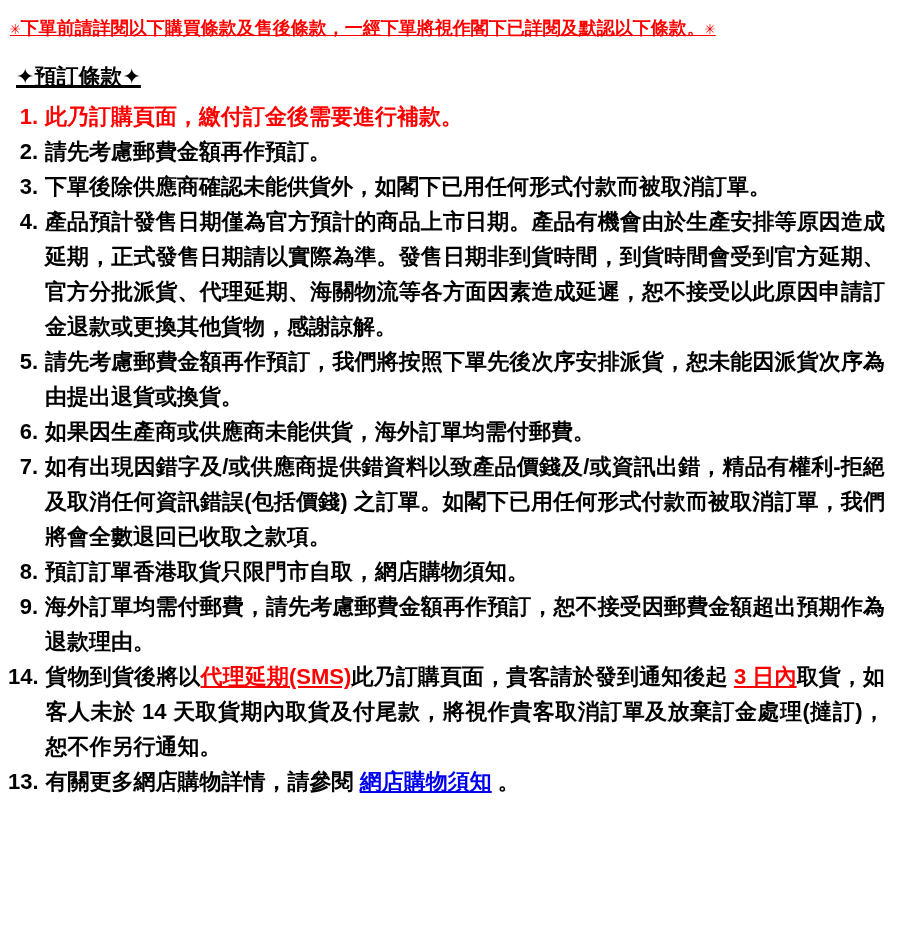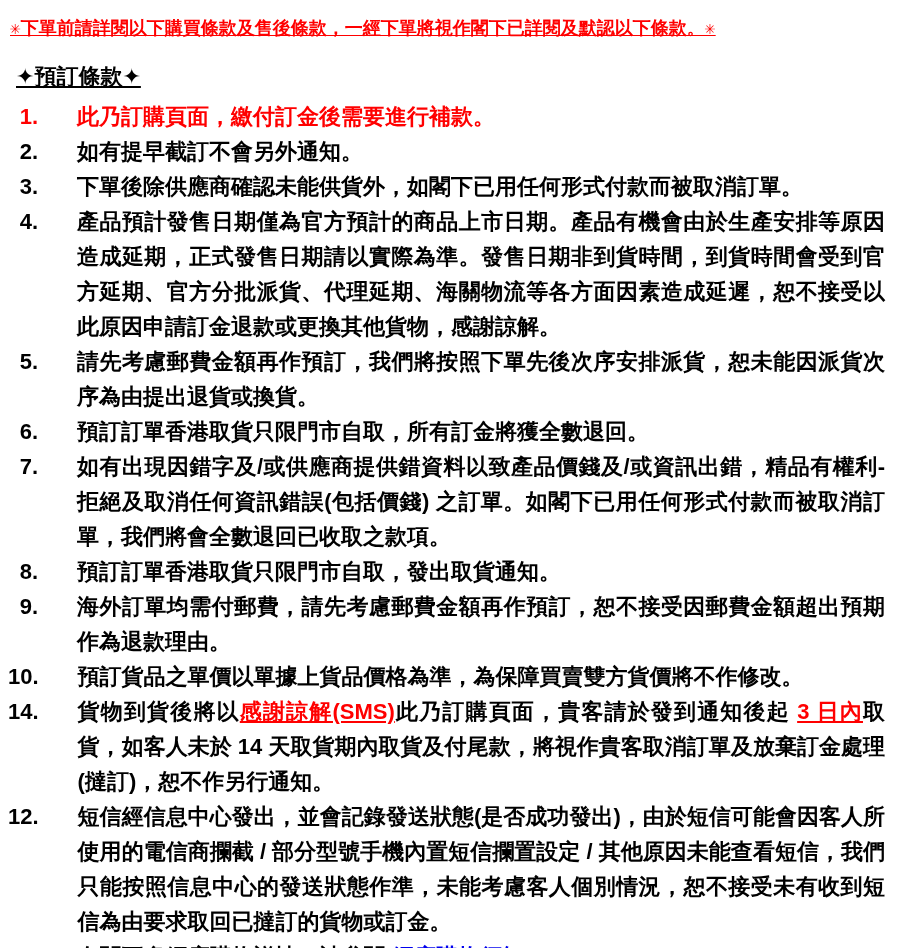--- a/index.html
+++ b/index.html
@@ -10,29 +10,29 @@
   }
   .doc{padding:12px 28px 0 8px;}
   .notice{
     color:var(--red,#ff0000);
     text-decoration:underline;
     font-size:18px;line-height:35px;
     padding-left:2px;
     white-space:nowrap;
     font-family:Liberation Mono, monospace;
   }
-  .section-title-wrap{margin-top:12px;padding-left:8px;}
+  .section-title-wrap{margin-top:12px;padding-left:8px;text-decoration:underline;}
   .section-title{
     font-size:22px;line-height:35px;
     text-decoration:underline;
   }
   .terms{margin-top:5px;}
   .term{display:flex;font-size:22px;line-height:35px;}
   .num{flex:0 0 30px;text-align:right;margin-right:7px;white-space:nowrap;}
-  .txt{flex:1;text-align:justify;margin-left:32px;}
+  .txt{flex:1;text-align:justify;}
   .term-red{color:var(--red,#ff0000);}
   .seg-red{color:var(--red,#ff0000);text-decoration:underline;}
   .seg-blue{color:var(--blue,#0000ee);text-decoration:underline;cursor:pointer;}
 </style>
 </head>
 <body>
 
 <div class="doc">
   <div class="notice">✳下單前請詳閱以下購買條款及售後條款，一經下單將視作閣下已詳閱及默認以下條款。✳</div>
 
@@ -40,60 +40,52 @@
     <span class="section-title">✦預訂條款✦</span>
   </div>
 
   <div class="terms">
       <div class="term term-red">
         <span class="num">1.</span>
         <div class="txt"><span>此乃訂購頁面，繳付訂金後需要進行補款。</span></div>
       </div>
       <div class="term">
         <span class="num">2.</span>
-        <div class="txt"><span>如有提早截訂不會另外通知。</span></div>
+        <div class="txt"><span>請先考慮郵費金額再作預訂。</span></div>
       </div>
       <div class="term">
         <span class="num">3.</span>
         <div class="txt"><span>下單後除供應商確認未能供貨外，如閣下已用任何形式付款而被取消訂單。</span></div>
       </div>
       <div class="term">
         <span class="num">4.</span>
         <div class="txt"><span>產品預計發售日期僅為官方預計的商品上市日期。產品有機會由於生產安排等原因造成延期，正式發售日期請以實際為準。發售日期非到貨時間，到貨時間會受到官方延期、官方分批派貨、代理延期、海關物流等各方面因素造成延遲，恕不接受以此原因申請訂金退款或更換其他貨物，感謝諒解。</span></div>
       </div>
       <div class="term">
         <span class="num">5.</span>
         <div class="txt"><span>請先考慮郵費金額再作預訂，我們將按照下單先後次序安排派貨，恕未能因派貨次序為由提出退貨或換貨。</span></div>
       </div>
       <div class="term">
         <span class="num">6.</span>
-        <div class="txt"><span>預訂訂單香港取貨只限門市自取，所有訂金將獲全數退回。</span></div>
+        <div class="txt"><span>如果因生產商或供應商未能供貨，海外訂單均需付郵費。</span></div>
       </div>
       <div class="term">
         <span class="num">7.</span>
         <div class="txt"><span>如有出現因錯字及/或供應商提供錯資料以致產品價錢及/或資訊出錯，精品有權利-拒絕及取消任何資訊錯誤(包括價錢) 之訂單。如閣下已用任何形式付款而被取消訂單，我們將會全數退回已收取之款項。</span></div>
       </div>
       <div class="term">
         <span class="num">8.</span>
-        <div class="txt"><span>預訂訂單香港取貨只限門市自取，發出取貨通知。</span></div>
+        <div class="txt"><span>預訂訂單香港取貨只限門市自取，網店購物須知。</span></div>
       </div>
       <div class="term">
         <span class="num">9.</span>
         <div class="txt"><span>海外訂單均需付郵費，請先考慮郵費金額再作預訂，恕不接受因郵費金額超出預期作為退款理由。</span></div>
       </div>
       <div class="term">
-        <span class="num">10.</span>
-        <div class="txt"><span>預訂貨品之單價以單據上貨品價格為準，為保障買賣雙方貨價將不作修改。</span></div>
-      </div>
-      <div class="term">
         <span class="num">14.</span>
-        <div class="txt"><span>貨物到貨後將以</span><span class="seg-red">感謝諒解(SMS)</span><span>此乃訂購頁面，貴客請於發到通知後起 </span><span class="seg-red">3 日內</span><span>取貨，如客人未於 14 天取貨期內取貨及付尾款，將視作貴客取消訂單及放棄訂金處理(撻訂)，恕不作另行通知。</span></div>
-      </div>
-      <div class="term">
-        <span class="num">12.</span>
-        <div class="txt"><span>短信經信息中心發出，並會記錄發送狀態(是否成功發出)，由於短信可能會因客人所使用的電信商攔截 / 部分型號手機內置短信攔置設定 / 其他原因未能查看短信，我們只能按照信息中心的發送狀態作準，未能考慮客人個別情況，恕不接受未有收到短信為由要求取回已撻訂的貨物或訂金。</span></div>
+        <div class="txt"><span>貨物到貨後將以</span><span class="seg-red">代理延期(SMS)</span><span>此乃訂購頁面，貴客請於發到通知後起 </span><span class="seg-red">3 日內</span><span>取貨，如客人未於 14 天取貨期內取貨及付尾款，將視作貴客取消訂單及放棄訂金處理(撻訂)，恕不作另行通知。</span></div>
       </div>
       <div class="term">
         <span class="num">13.</span>
         <div class="txt"><span>有關更多網店購物詳情，請參閱 </span><a class="seg-blue" href="#">網店購物須知</a><span> 。</span></div>
       </div>
     </div>
 </div>
 
 </body></html>

